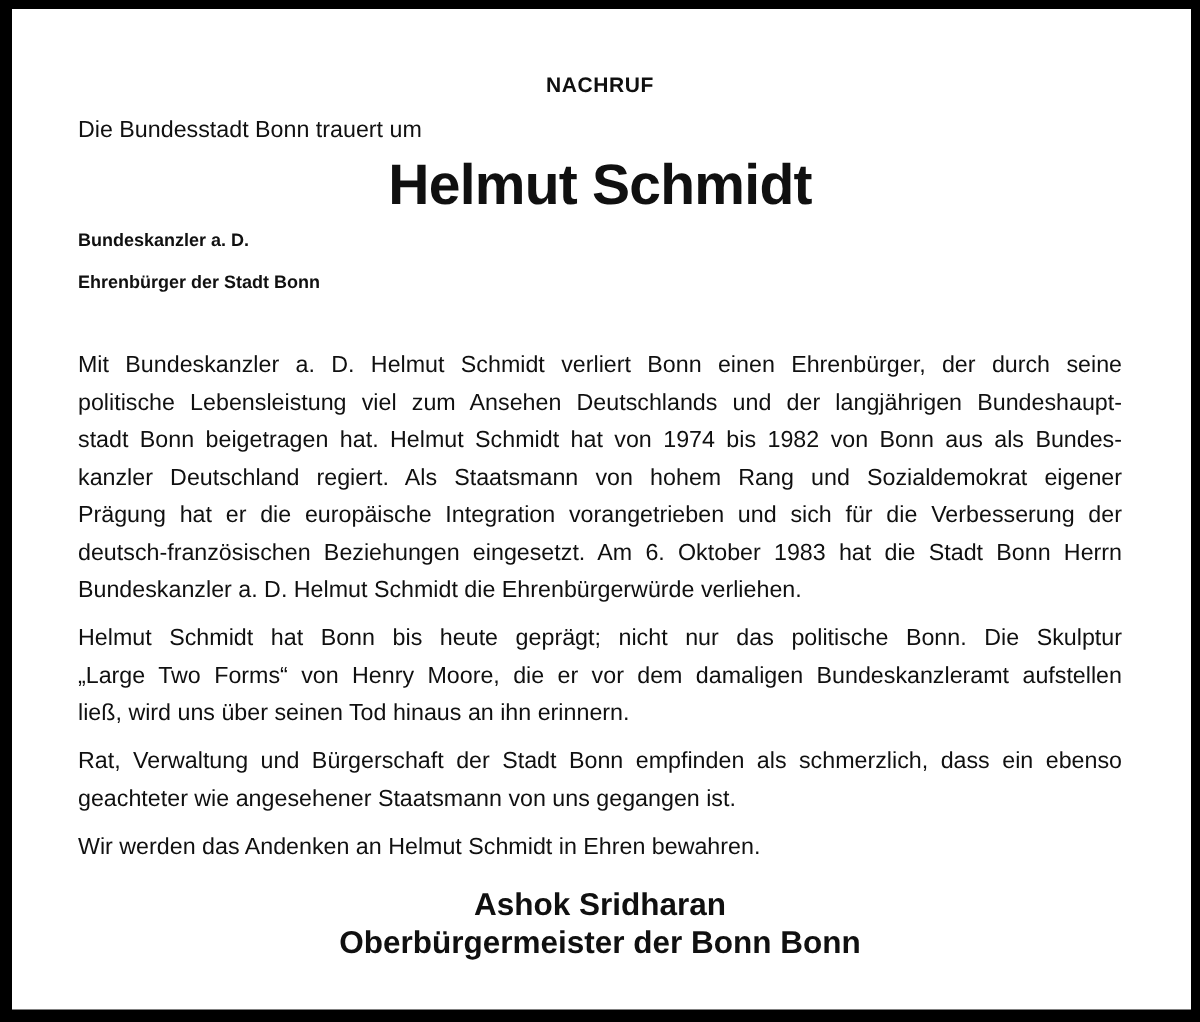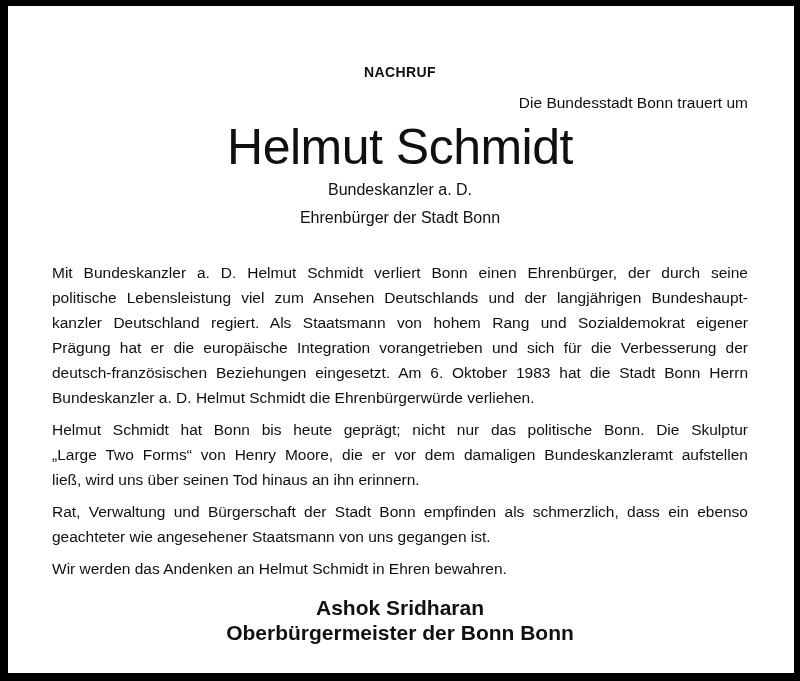--- a/index.html
+++ b/index.html
@@ -13,46 +13,45 @@
   }
   .paper {
     position: absolute;
     left: 8px;
     top: 6px;
     right: 6px;
     bottom: 8px;
     background: #ffffff;
     color: #101010;
     box-sizing: border-box;
-    padding: 16px 46px 0 44px;
+    padding: 0 46px 0 44px;
   }
   .kicker {
     margin-top: 42px;
     text-align: center;
     font-weight: bold;
     font-size: 14px;
     letter-spacing: 0.4px;
   }
   .intro {
     margin-top: 14px;
     font-size: 15.5px;
-    text-align: right;
+    text-align: left;
   }
   .headline {
     margin: 8px 0 0 0;
     text-align: center;
-    font-weight: normal;
-    font-size: 50px;
+    font-weight: bold;
+    font-size: 38px;
     line-height: 1.1;
     letter-spacing: -0.5px;
   }
   .subtitle {
-    text-align: center;
-    font-weight: normal;
-    font-size: 16px;
+    font-weight: bold;
+    font-size: 12px;
     line-height: 21px;
   }
   .subtitle.first { margin-top: 4px; }
   .subtitle + .subtitle { margin-top: 7px; }
   .body-text {
     margin-top: 32px;
     font-size: 15.5px;
   }
   .para { margin: 0 0 7px 0; }
   .para:last-child { margin-bottom: 0; }
@@ -85,20 +84,21 @@
   <h1 class="headline">Helmut Schmidt</h1>
 
   <div class="subtitle first">Bundeskanzler a. D.</div>
 
   <div class="subtitle">Ehrenbürger der Stadt Bonn</div>
 
   <div class="body-text" id="paragraphs">
       <div class="para">
         <div class="line">Mit Bundeskanzler a. D. Helmut Schmidt verliert Bonn einen Ehrenbürger, der durch seine</div>
         <div class="line">politische Lebensleistung viel zum Ansehen Deutschlands und der langjährigen Bundeshaupt-</div>
+        <div class="line">stadt Bonn beigetragen hat. Helmut Schmidt hat von 1974 bis 1982 von Bonn aus als Bundes-</div>
         <div class="line">kanzler Deutschland regiert. Als Staatsmann von hohem Rang und Sozialdemokrat eigener</div>
         <div class="line">Prägung hat er die europäische Integration vorangetrieben und sich für die Verbesserung der</div>
         <div class="line">deutsch-französischen Beziehungen eingesetzt. Am 6. Oktober 1983 hat die Stadt Bonn Herrn</div>
         <div class="line last">Bundeskanzler a. D. Helmut Schmidt die Ehrenbürgerwürde verliehen.</div>
       </div>
       <div class="para">
         <div class="line">Helmut Schmidt hat Bonn bis heute geprägt; nicht nur das politische Bonn. Die Skulptur</div>
         <div class="line">„Large Two Forms“ von Henry Moore, die er vor dem damaligen Bundeskanzleramt aufstellen</div>
         <div class="line last">ließ, wird uns über seinen Tod hinaus an ihn erinnern.</div>
       </div>

